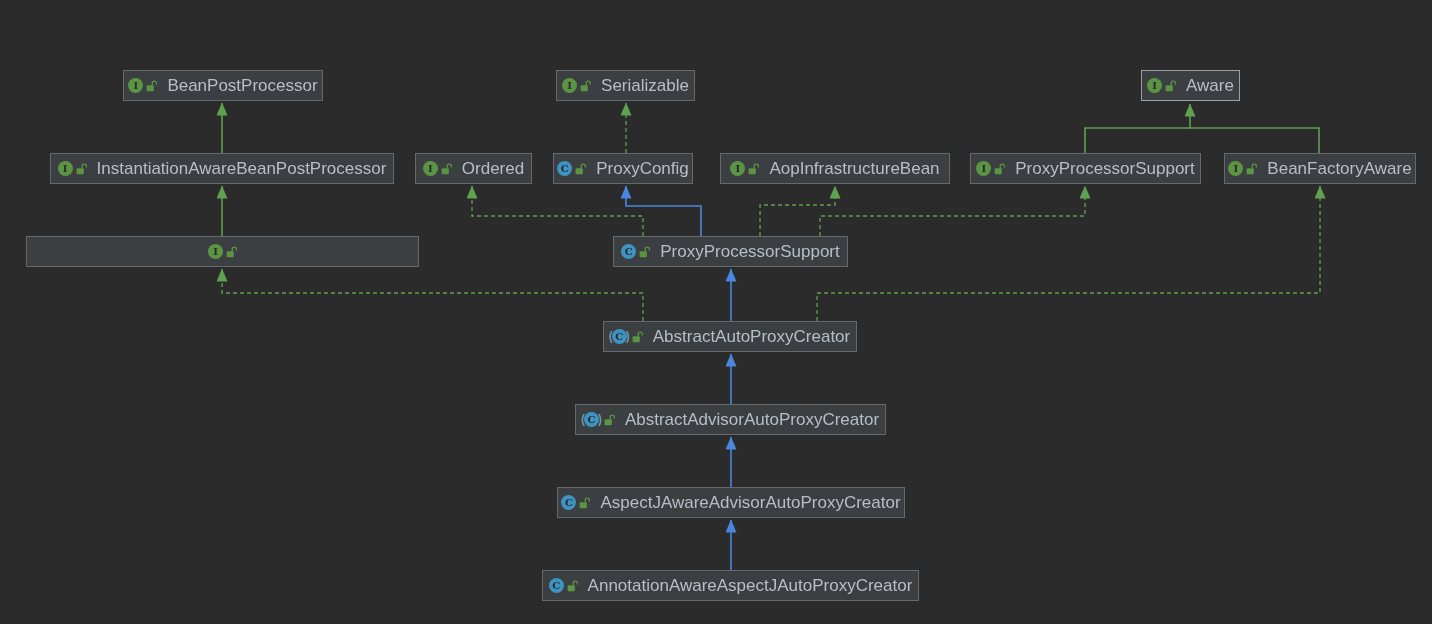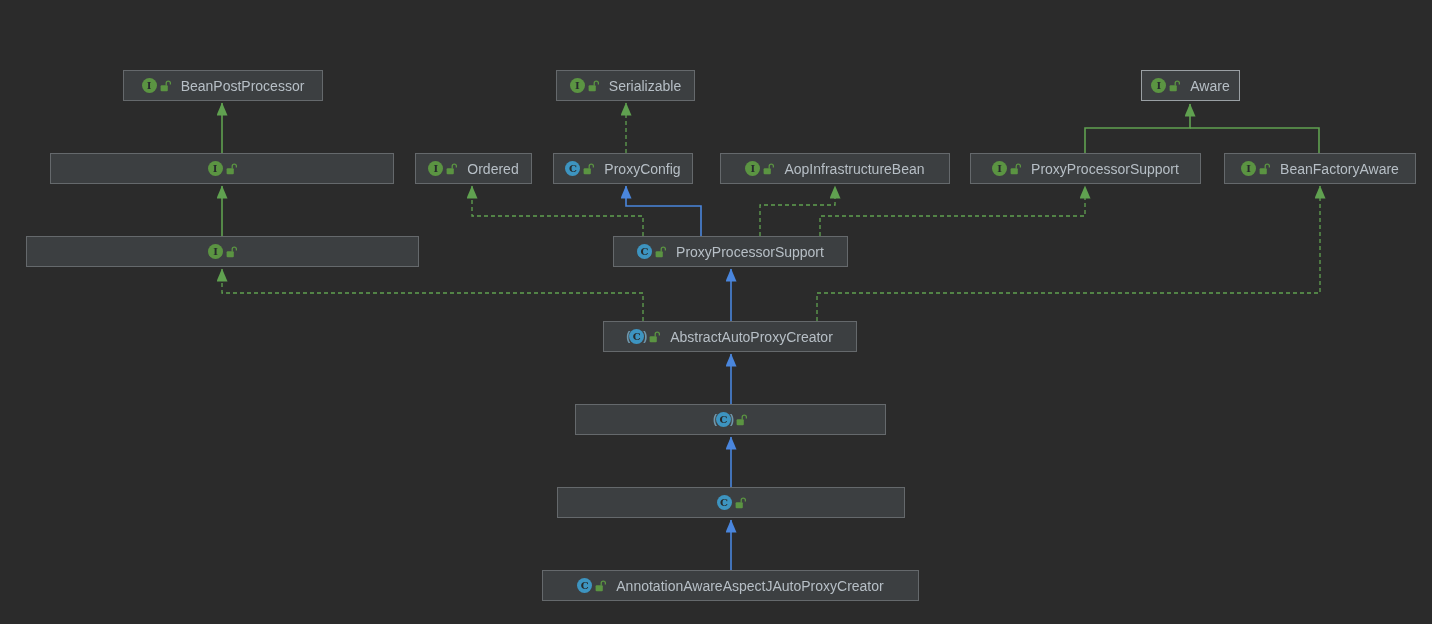--- a/index.html
+++ b/index.html
@@ -16,21 +16,21 @@
     align-items:center;
     justify-content:center;
     background:var(--node-fill);
     border:1px solid var(--node-border);
     white-space:nowrap;
     cursor:default;
   }
   .node.emph{border-color:var(--node-border-emph);}
   .node .label{
     color:var(--node-text);
-    font-size:14px;
+    font-size:17px;
     margin-left:10px;
   }
   .icon{display:inline-flex;align-items:center;}
   .circle{
     display:inline-block;
     width:15px;height:15px;
     border-radius:50%;
     text-align:center;
     line-height:15px;
     font-family:"DejaVu Serif",serif;
@@ -117,20 +117,21 @@
     <div class="node" style="left: 50px; top: 153px; width: 344px; height: 31px;">
       <span class="icon">
         <span class="circle i-circle">I</span>
       </span>
       <span class="lock">
         <svg width="11" height="12" viewBox="0 0 11 12">
           <path d="M6.2 5.4 V3.3 a2.1 2.1 0 0 1 4.2 0 V4.6" fill="none" stroke="#5b9442" stroke-width="1.3"></path>
           <rect x="0.6" y="5.2" width="7.2" height="6" rx="1" fill="#5b9442"></rect>
         </svg>
       </span>
+      <span class="label">InstantiationAwareBeanPostProcessor</span>
     </div>
     <div class="node" style="left: 415px; top: 153px; width: 117px; height: 31px;">
       <span class="icon">
         <span class="circle i-circle">I</span>
       </span>
       <span class="lock">
         <svg width="11" height="12" viewBox="0 0 11 12">
           <path d="M6.2 5.4 V3.3 a2.1 2.1 0 0 1 4.2 0 V4.6" fill="none" stroke="#5b9442" stroke-width="1.3"></path>
           <rect x="0.6" y="5.2" width="7.2" height="6" rx="1" fill="#5b9442"></rect>
         </svg>
@@ -227,31 +228,33 @@
         <span class="paren">(</span>
         <span class="circle c-circle">C</span>
         <span class="paren">)</span>
       </span>
       <span class="lock">
         <svg width="11" height="12" viewBox="0 0 11 12">
           <path d="M6.2 5.4 V3.3 a2.1 2.1 0 0 1 4.2 0 V4.6" fill="none" stroke="#5b9442" stroke-width="1.3"></path>
           <rect x="0.6" y="5.2" width="7.2" height="6" rx="1" fill="#5b9442"></rect>
         </svg>
       </span>
+      <span class="label">AbstractAdvisorAutoProxyCreator</span>
     </div>
     <div class="node" style="left: 557px; top: 487px; width: 348px; height: 31px;">
       <span class="icon">
         <span class="circle c-circle">C</span>
       </span>
       <span class="lock">
         <svg width="11" height="12" viewBox="0 0 11 12">
           <path d="M6.2 5.4 V3.3 a2.1 2.1 0 0 1 4.2 0 V4.6" fill="none" stroke="#5b9442" stroke-width="1.3"></path>
           <rect x="0.6" y="5.2" width="7.2" height="6" rx="1" fill="#5b9442"></rect>
         </svg>
       </span>
+      <span class="label">AspectJAwareAdvisorAutoProxyCreator</span>
     </div>
     <div class="node" style="left: 542px; top: 570px; width: 377px; height: 31px;">
       <span class="icon">
         <span class="circle c-circle">C</span>
       </span>
       <span class="lock">
         <svg width="11" height="12" viewBox="0 0 11 12">
           <path d="M6.2 5.4 V3.3 a2.1 2.1 0 0 1 4.2 0 V4.6" fill="none" stroke="#5b9442" stroke-width="1.3"></path>
           <rect x="0.6" y="5.2" width="7.2" height="6" rx="1" fill="#5b9442"></rect>
         </svg>

